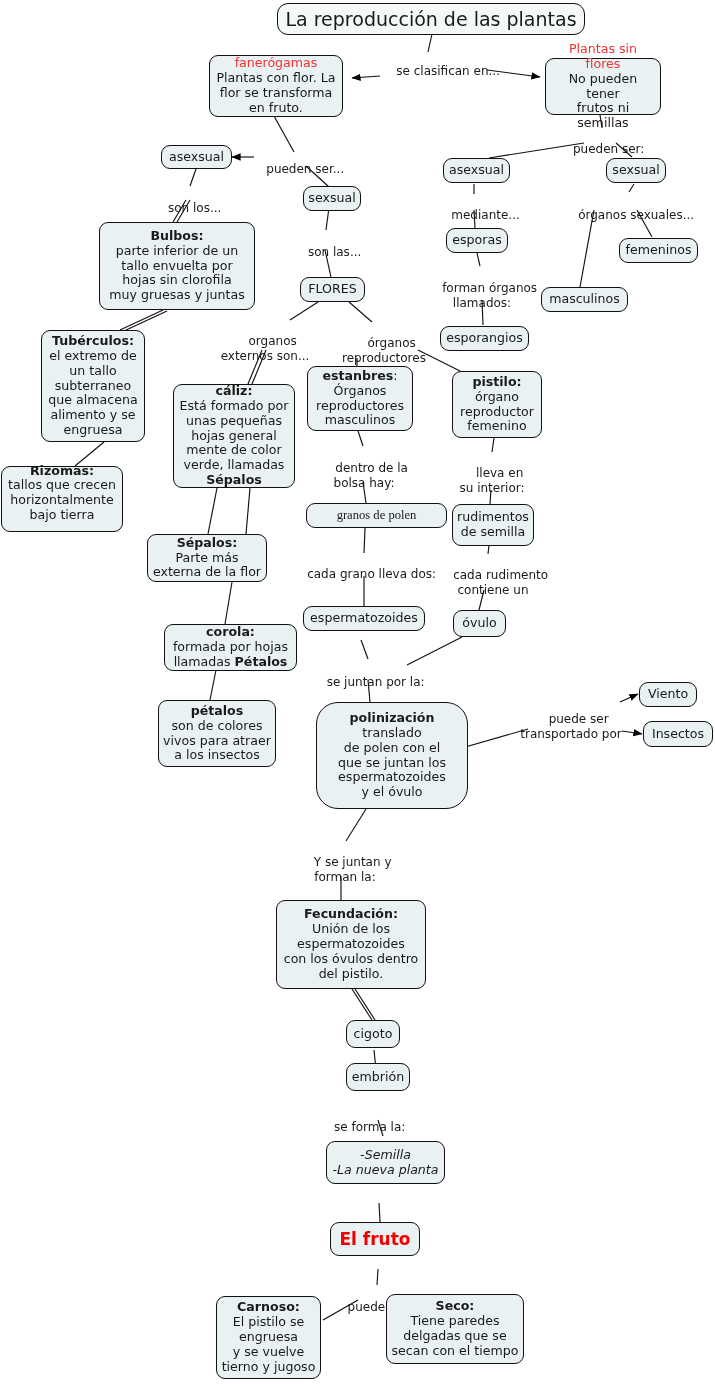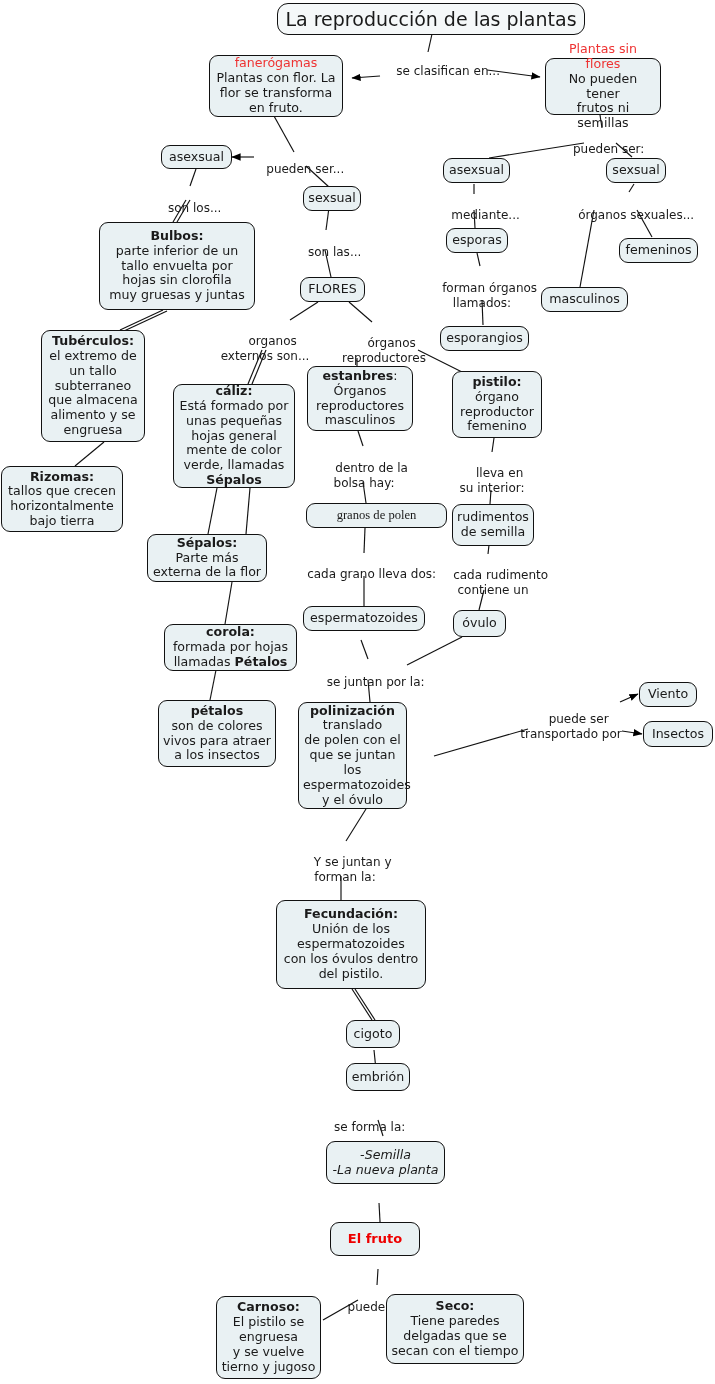--- a/index.html
+++ b/index.html
@@ -16,33 +16,33 @@
     background:#e9f1f3;
     border:1.2px solid #111111;
     border-radius:9px;
     display:flex;
     align-items:center;
     justify-content:center;
     text-align:center;
     color:#1a1a1a;
     line-height:1.18;
     font-size:12.6px;
-    padding:2px 4px;
+    padding:8px 4px;
     z-index:3;
   }
   .node .inner{width:100%;}
   .node b{font-weight:bold;}
   .title-node{
     background:#f5f8f9;
     font-size:19px;
     border-radius:11px;
     border-width:1.4px;
   }
   .redhead{color:#ee3333;font-weight:normal;}
-  .fruto{color:#ee0000;font-weight:bold;font-size:13px;}
+  .fruto{color:#ee0000;font-weight:bold;font-size:17px;}
   .lbl{
     position:absolute;
     font-size:12px;
     color:#1a1a1a;
     text-align:center;
     line-height:1.2;
     z-index:2;
     white-space:pre;
   }
 </style>
@@ -302,21 +302,21 @@
   </div>
 
   <div class="node" style="left:452px;top:504px;width:82px;height:42px;">
     <span class="inner nl">rudimentos<br>de semilla</span>
   </div>
 
   <div class="node" style="left:453px;top:610px;width:53px;height:27px;text-align:center;">
     <span class="inner">óvulo</span>
   </div>
 
-  <div class="node" style="left:298px;top:702px;width:109px;height:107px;">
+  <div class="node" style="left:316px;top:702px;width:152px;height:107px;border-radius:22px;">
     <span class="inner">
       <b>polinización</b><br>
       <span class="nl">translado<br>de polen con el<br>que se juntan los<br>espermatozoides<br>y el óvulo</span>
     </span>
   </div>
 
   <div class="node" style="left:639px;top:682px;width:58px;height:25px;">
     <span class="inner">Viento</span>
   </div>
 

